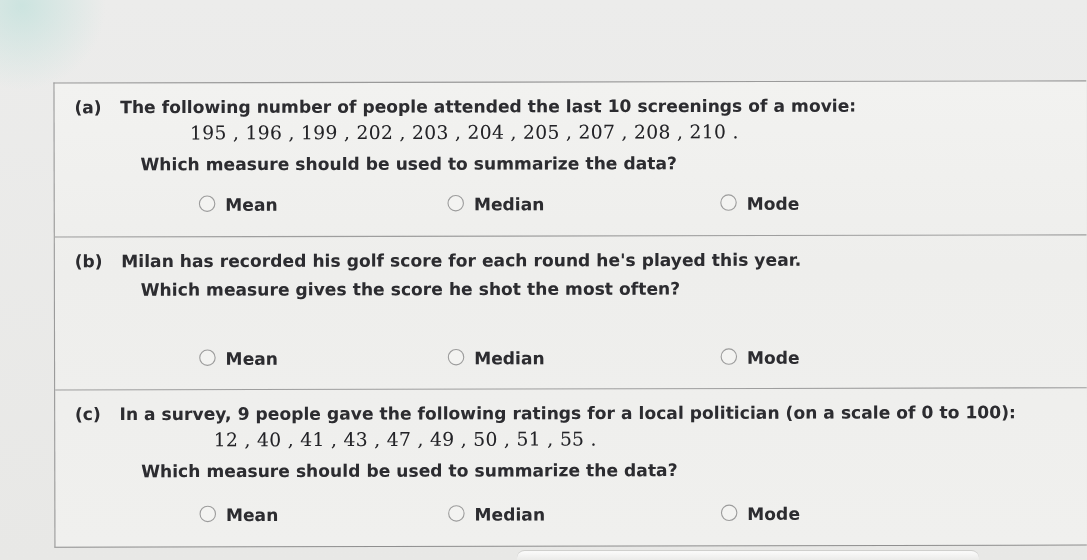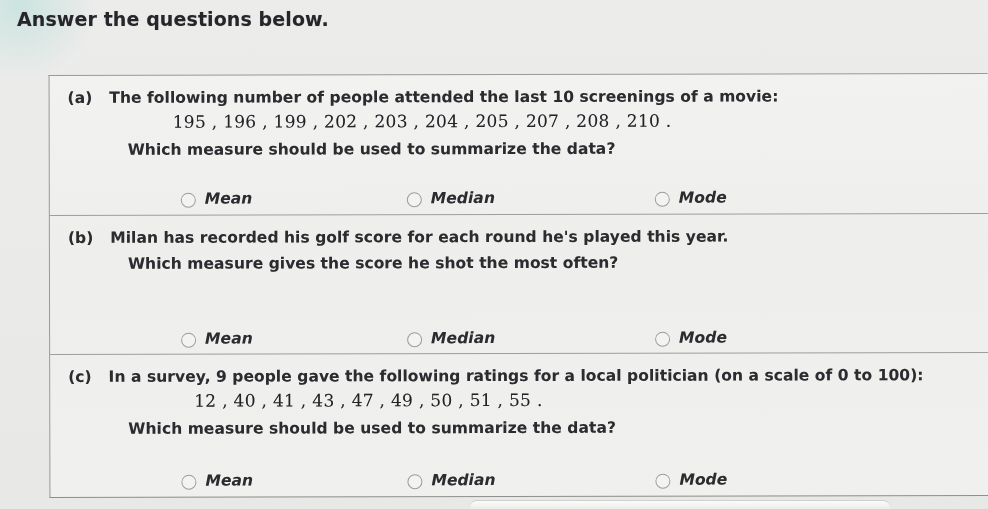--- a/index.html
+++ b/index.html
@@ -88,26 +88,25 @@
 
   
   .options {
     position: absolute;
     left: 0;
     width: 100%;
     height: 26px;
   }
   .opt {
     position: absolute;
-    top: 12px;
+    top: 0;
     display: flex;
-    align-items: flex-end;
+    align-items: flex-start;
     gap: 9px;
     cursor: pointer;
-    font-style: italic;
   }
   .opt-mean   { left: 131px; }
   .opt-median { left: 357px; }
   .opt-mode   { left: 605px; }
 
   .radio {
     width: 15px;
     height: 15px;
     border-radius: 50%;
     border: 1.6px solid #9c9c9c;
@@ -133,21 +132,20 @@
     background: linear-gradient(180deg, rgba(255,255,255,0.85), rgba(236,236,234,0.2));
     border-top: 1px solid #cfcfcd;
     border-radius: 7px 7px 0 0;
   }
 </style>
 </head>
 <body>
 
 <div id="page">
 
-  <div id="prompt">Answer the questions below.</div>
 
   <div id="card">
 
     <div class="qblock qa a">
       <div class="qline label" style="top:13px;">
         <span>(a)</span>
         <span style="display:inline-block;width:6px;"></span>
         <span>The following number of people attended the last 10 screenings of a movie:</span>
       </div>
       <div class="qline numbers" style="top:36px;">195 , 196 , 199 , 202 , 203 , 204 , 205 , 207 , 208 , 210 .</div>

